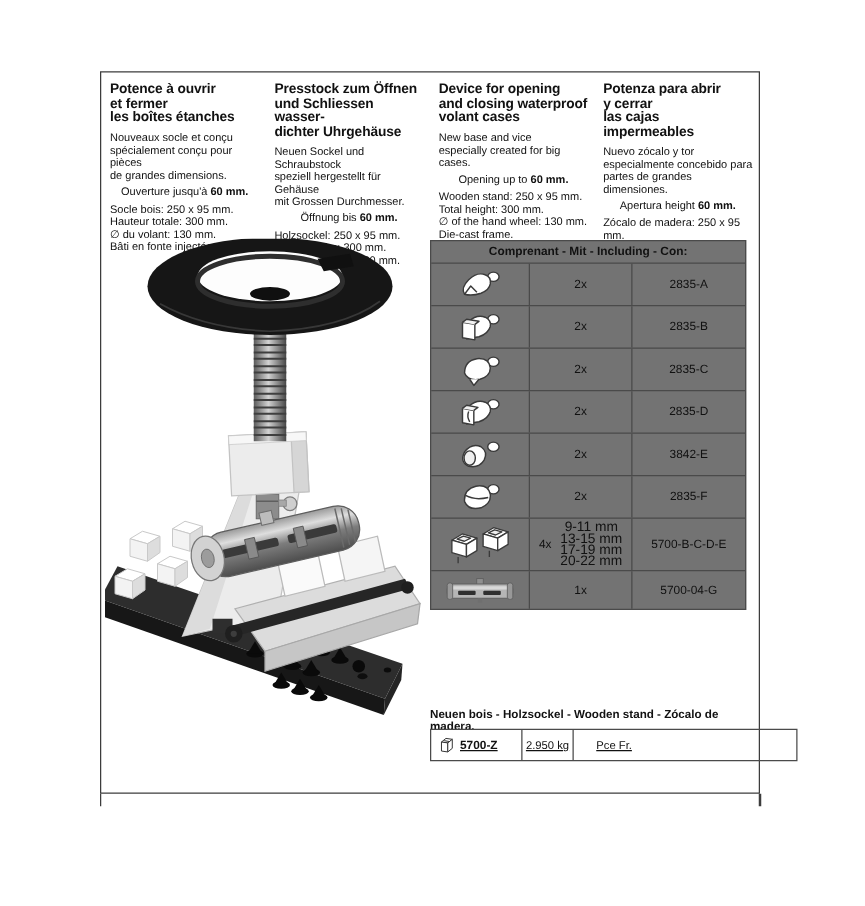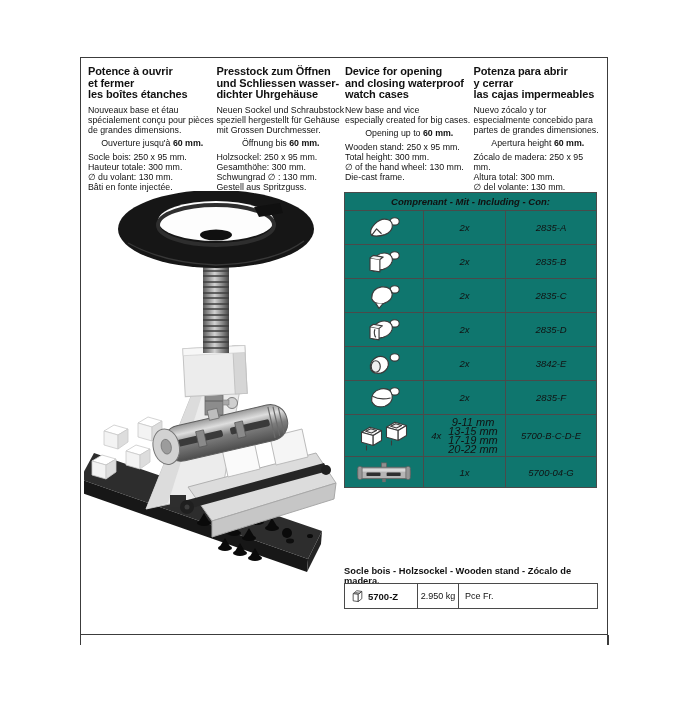--- a/index.html
+++ b/index.html
@@ -4,65 +4,65 @@
 <style>
   html,body{margin:0;padding:0;background:#fff;}
   body{width:692px;height:725px;position:relative;font-family:"Liberation Sans",sans-serif;color:#111;
        -webkit-font-smoothing:antialiased;}
   .frame{position:absolute;left:80px;top:57px;width:528px;height:578px;border:1.5px solid #3c3c3c;box-sizing:border-box;}
   .frame::before,.frame::after{content:"";position:absolute;width:1.5px;height:10px;background:#3c3c3c;bottom:-11px;}
   .frame::before{left:-1.5px;}
   .frame::after{right:-1.5px;}
 
   
-  .cols{position:absolute;left:7px;top:8px;width:514px;display:grid;grid-template-columns:repeat(4,1fr);column-gap:0;}
+  .cols{position:absolute;left:7px;top:8px;width:514px;display:grid;grid-template-columns:repeat(4,1fr);column-gap:12px;}
   .col h3{margin:0 0 4px 0;font-size:11px;line-height:11.5px;font-weight:bold;white-space:pre-line;letter-spacing:-0.1px;}
   .col .desc{margin:0 0 3px 0;font-size:8.8px;line-height:10px;white-space:pre-line;}
   .col .open{margin:0 0 4px 0;font-size:8.8px;line-height:10px;text-align:center;}
   .col .open b{font-weight:bold;}
   .col .specs{margin:0;font-size:8.8px;line-height:10px;white-space:pre-line;}
 
   
   .photo{position:absolute;left:3px;top:133px;width:262px;height:382px;}
 
   
-  .parts{position:absolute;left:263px;top:134px;width:253px;border:1.2px solid #4a4a4a;box-sizing:border-box;background:#0f766e;font-style:italic;}
+  .parts{position:absolute;left:263px;top:134px;width:253px;border:1.2px solid #4a4a4a;box-sizing:border-box;background:#737373;}
   .parts .hdr{height:17px;line-height:17px;text-align:center;font-weight:bold;font-size:9.5px;border-bottom:1px solid #4a4a4a;}
   .prow{display:grid;grid-template-columns:78px 82px 1fr;border-bottom:1px solid #4a4a4a;height:33px;}
   .prow.tall{height:41px;}
   .prow.short{height:30px;}
   .prow:last-child{border-bottom:none;}
   .cell{display:flex;align-items:center;justify-content:center;font-size:9.5px;box-sizing:border-box;}
   .qty-cell,.ref-cell{border-left:1px solid #4a4a4a;}
   .qty-flex{gap:7px;}
   .sizes{font-size:11px;line-height:9px;white-space:pre-line;text-align:center;}
 
   
   .stand-note{position:absolute;left:263px;top:508px;width:253px;font-size:9.3px;font-weight:bold;}
-  .order{position:absolute;left:263px;top:525px;width:254px;height:26px;border:1.2px solid #4a4a4a;box-sizing:border-box;
-         display:grid;grid-template-columns:72px 41px 1fr;}
+  .order{position:absolute;left:263px;top:525px;width:294px;height:26px;border:1.2px solid #4a4a4a;box-sizing:border-box;
+         display:grid;grid-template-columns:72px 41px 1fr;text-decoration:underline;}
   .order .ocell{display:flex;align-items:center;font-size:9px;box-sizing:border-box;}
   .order .oc1{gap:4px;padding-left:6px;font-weight:bold;font-size:9.5px;}
   .order .oc2{justify-content:center;border-left:1px solid #4a4a4a;}
-  .order .oc3{padding-left:6px;border-left:1px solid #4a4a4a;}
+  .order .oc3{padding-left:18px;border-left:1px solid #4a4a4a;}
 
   .die-svg{width:42px;height:28px;}
   svg{display:block;}
 </style>
 </head>
 <body>
 
 <div class="frame">
 
   <div class="cols">
     <div class="col">
       <h3>Potence à ouvrir
 et fermer
 les boîtes étanches</h3>
-      <p class="desc">Nouveaux base et étau
+      <p class="desc">Nouveaux socle et conçu
 spécialement conçu pour pièces
 de grandes dimensions.</p>
       <p class="open"><span>Ouverture jusqu'à </span><b>60 mm.</b></p>
       <p class="specs">Socle bois: 250 x 95 mm.
 Hauteur totale: 300 mm.
 ∅ du volant: 130 mm.
 Bâti en fonte injectée.</p>
     </div>
     <div class="col">
       <h3>Presstock zum Öffnen
@@ -73,21 +73,21 @@
 mit Grossen Durchmesser.</p>
       <p class="open"><span>Öffnung bis </span><b>60 mm.</b></p>
       <p class="specs">Holzsockel: 250 x 95 mm.
 Gesamthöhe: 300 mm.
 Schwungrad ∅ : 130 mm.
 Gestell aus Spritzguss.</p>
     </div>
     <div class="col">
       <h3>Device for opening
 and closing waterproof
-watch cases</h3>
+volant cases</h3>
       <p class="desc">New base and vice
 especially created for big cases.</p>
       <p class="open"><span>Opening up to </span><b>60 mm.</b></p>
       <p class="specs">Wooden stand: 250 x 95 mm.
 Total height: 300 mm.
 ∅ of the hand wheel: 130 mm.
 Die-cast frame.</p>
     </div>
     <div class="col">
       <h3>Potenza para abrir
@@ -394,21 +394,21 @@
           <rect x="2" y="6" width="5" height="15" rx="2" fill="#989898" stroke="#5f5f5f" stroke-width="0.8"></rect>
           <rect x="57" y="6" width="5" height="15" rx="2" fill="#989898" stroke="#5f5f5f" stroke-width="0.8"></rect>
           <rect x="30" y="20" width="4" height="4" fill="#6f6f6f"></rect>
         </svg>
       </div>
       <div class="cell qty-cell">1x</div>
       <div class="cell ref-cell">5700-04-G</div>
     </div>
   </div>
 
-  <div class="stand-note">Socle bois - Holzsockel - Wooden stand - Zócalo de madera.</div>
+  <div class="stand-note">Neuen bois - Holzsockel - Wooden stand - Zócalo de madera.</div>
 
   <div class="order">
     <div class="ocell oc1">
       <svg viewBox="0 0 18 20" width="13" height="15">
           <g stroke="#333" fill="#fff" stroke-width="1.1" stroke-linejoin="round">
             <polygon points="3,6 8,2 15,3 10,7"></polygon>
             <polygon points="3,6 10,7 10,17 3,16"></polygon>
             <polygon points="10,7 15,3 15,13 10,17"></polygon>
             <line x1="6" y1="4.5" x2="12" y2="5.5"></line>
           </g>

